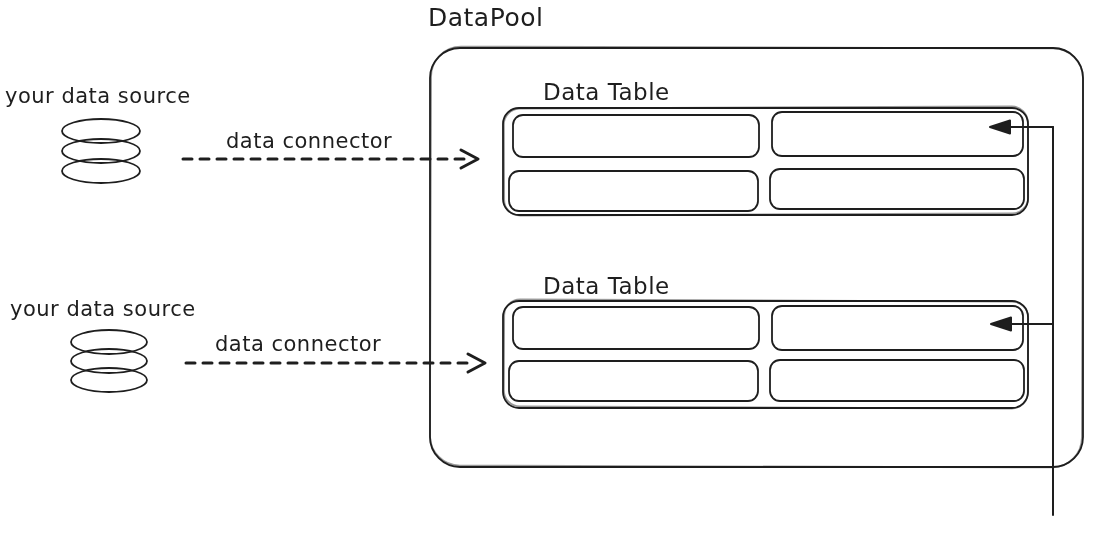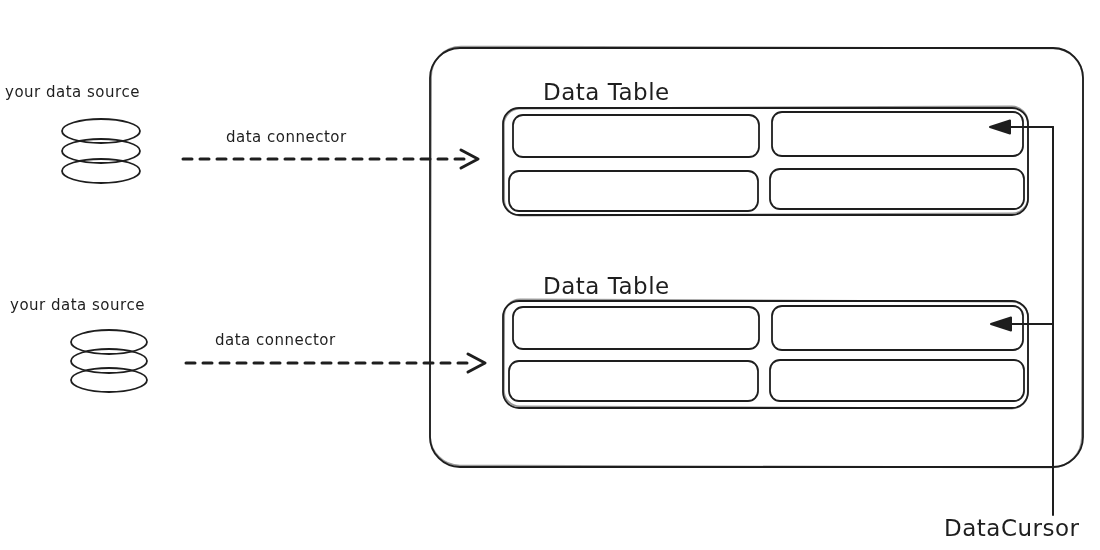--- a/index.html
+++ b/index.html
@@ -27,21 +27,21 @@
   }
   .lbl {
     position: absolute;
     white-space: nowrap;
     color: var(--stroke, #1e1e1e);
     letter-spacing: 0.5px;
     line-height: 1.15;
   }
   .fs25 { font-size: 25px; }
   .fs24 { font-size: 23px; text-align: right; }
-  .fs22 { font-size: 15px; }
+  .fs22 { font-size: 21px; }
 </style>
 </head>
 <body>
 
 <div class="canvas">
 
   <svg class="shapes" width="1100" height="550" viewBox="0 0 1100 550" fill="none" stroke="currentColor" stroke-width="1.8" stroke-linecap="round" stroke-linejoin="round">
 
     <g>
       <rect x="430" y="48" width="653" height="419" rx="30"></rect>
@@ -90,27 +90,27 @@
 
     <g stroke-width="2">
       <line x1="1053" y1="127" x2="1053" y2="515"></line>
       <line x1="1008" y1="127" x2="1053" y2="127"></line>
       <polygon points="990,127 1010,120.5 1010,133.5" fill="currentColor"></polygon>
       <line x1="1009" y1="324" x2="1053" y2="324"></line>
       <polygon points="991,324 1011,317.5 1011,330.5" fill="currentColor"></polygon>
     </g>
   </svg>
 
+  <div class="lbl fs25" style="left:428px; top:4px;">DataPool</div>
 
   <div class="lbl fs22" style="left:5px; top:84px;">your data source</div>
 
   <div class="lbl fs22" style="left:226px; top:129px;">data connector</div>
 
   <div class="lbl fs22" style="left:10px; top:297px;">your data source</div>
 
   <div class="lbl fs22" style="left:215px; top:332px;">data connector</div>
 
   <div class="lbl fs24" style="left:543px; top:79px;">Data Table</div>
 
   <div class="lbl fs24" style="left:543px; top:273px;">Data Table</div>
 
-  <div class="lbl fs24" style="left:944px; top:515px;">DataCursor</div>
 </div>
 
 </body></html>

